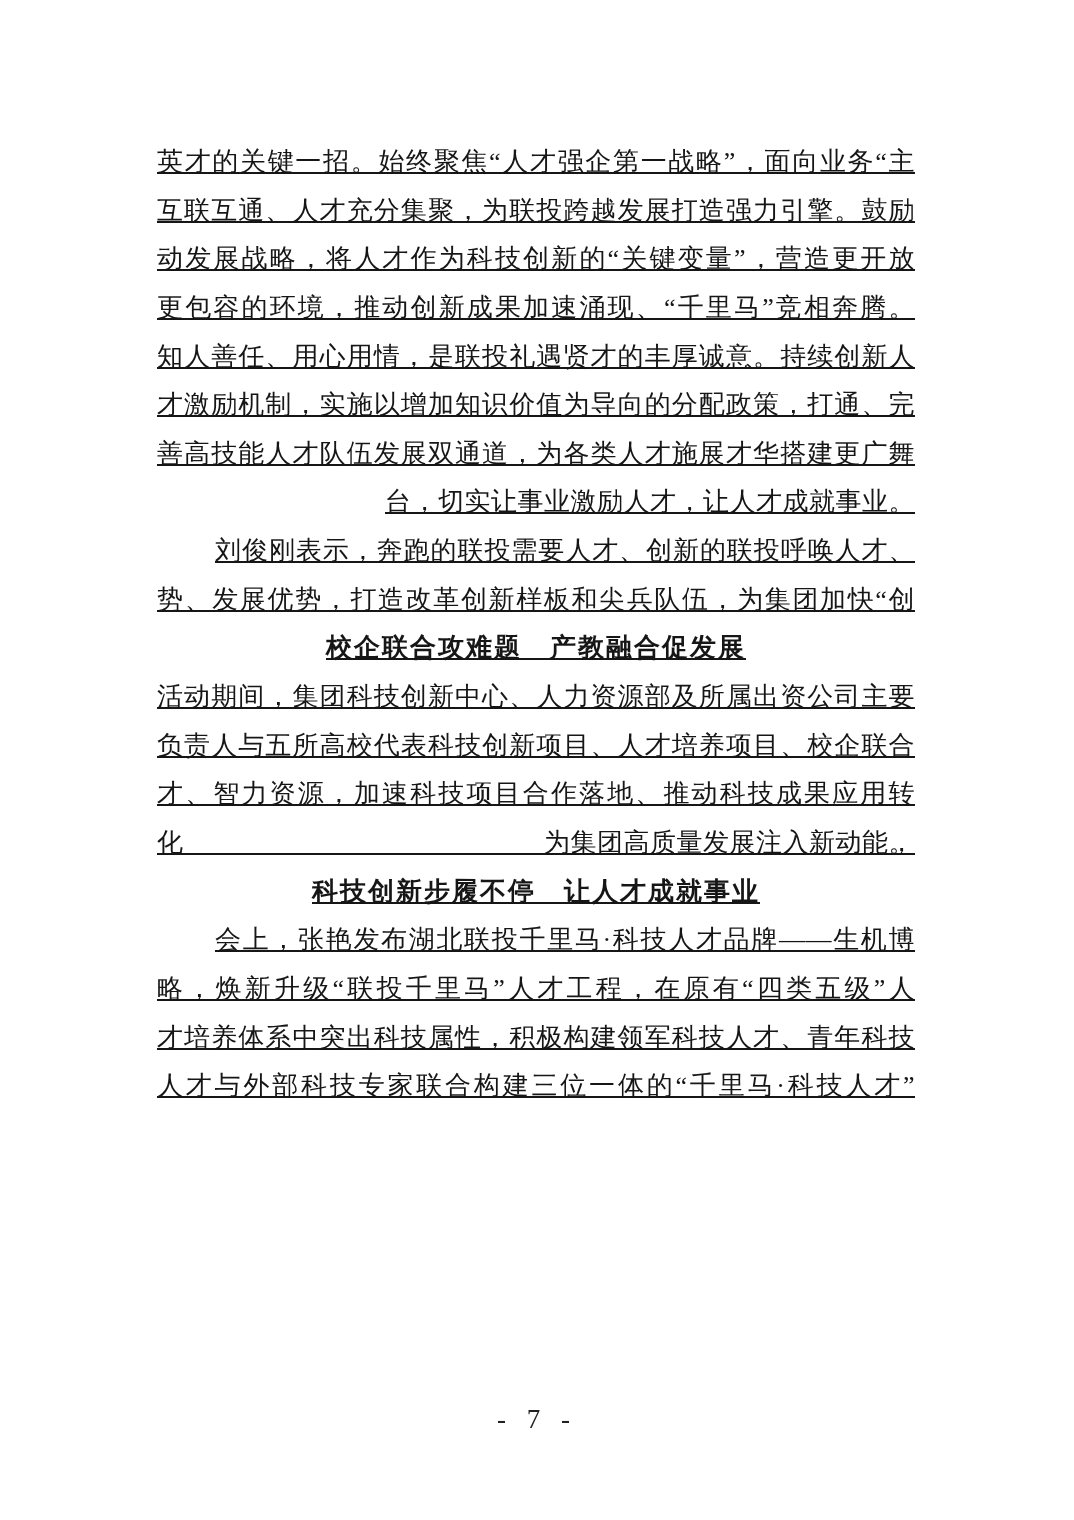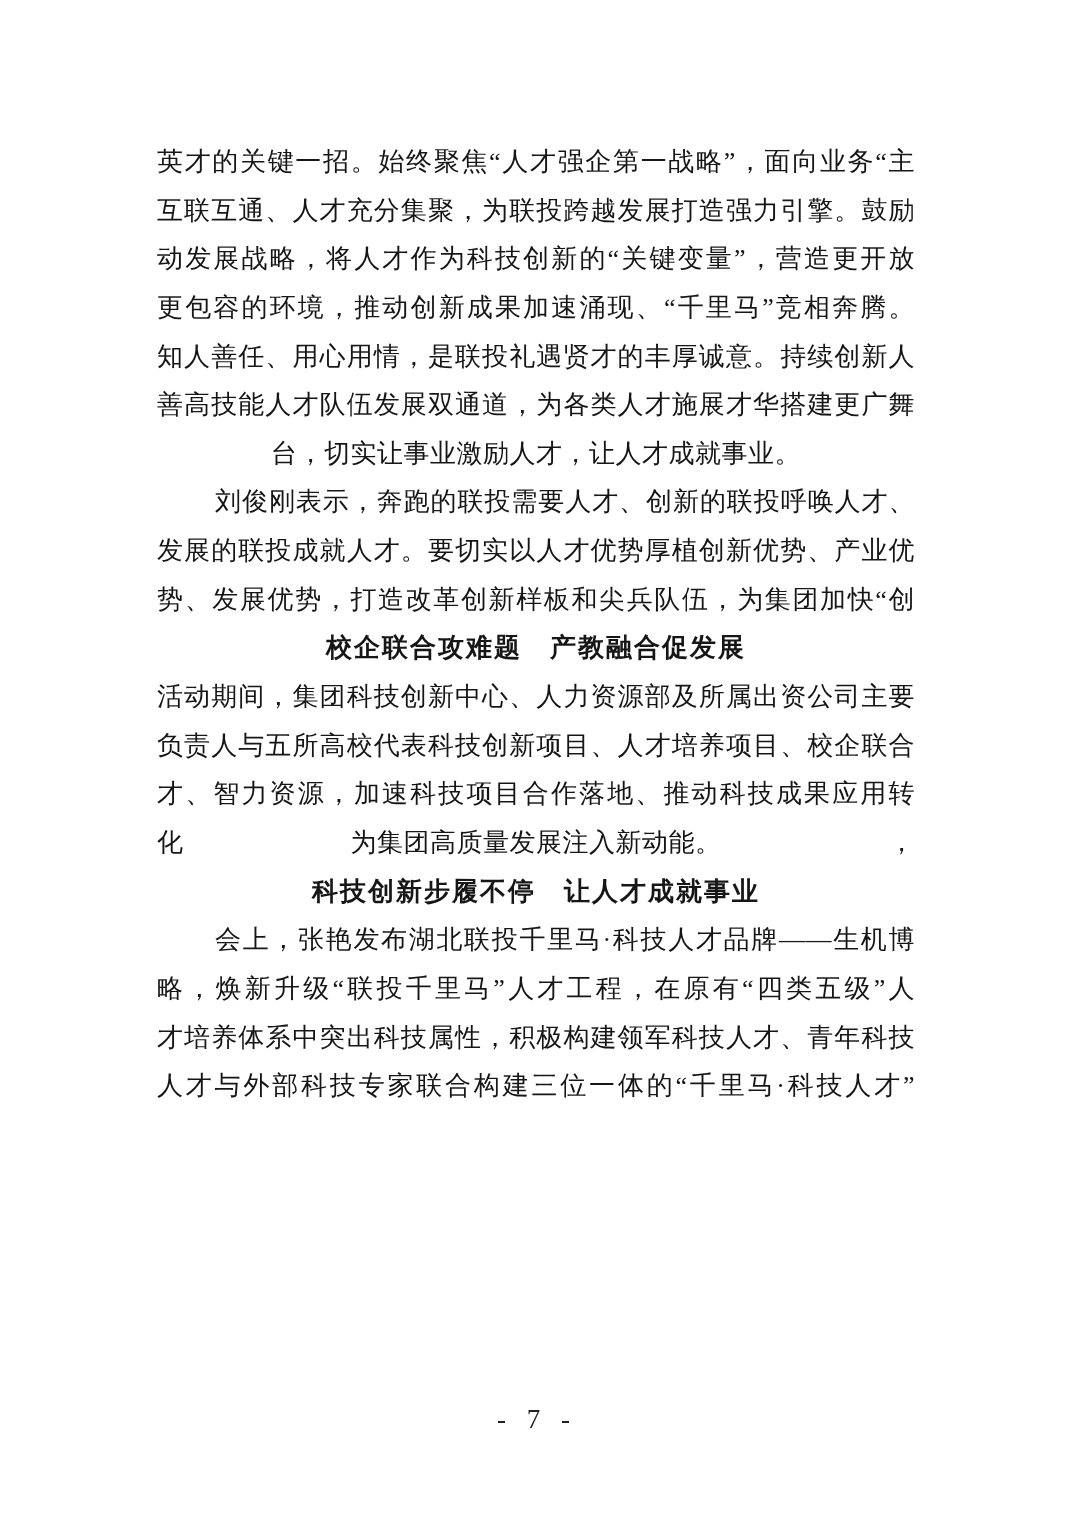--- a/index.html
+++ b/index.html
@@ -11,27 +11,28 @@
     font-family: "Liberation Serif", "DejaVu Serif", serif;
     color: #161616;
     margin: 0 auto;
     overflow: hidden;
   }
   .content {
     position: absolute;
     left: 157px;
     top: 138px;
     width: 758px;
+    text-decoration: underline;
   }
   .ln {
     height: 48.65px;
     line-height: 48.65px;
     font-size: 26px;
     letter-spacing: 0.5px;
-    text-align: center;
+    text-align: right;
     white-space: normal;
   }
   .fill {
     text-align: justify;
     text-align-last: justify;
   }
   .ind { text-indent: 58px; }
   .head {
     text-align: left;
     text-align-last: center;
@@ -53,25 +54,25 @@
 <body>
 
 <div class="page">
   <div class="content">
 
     <div class="ln fill">英才的关键一招。始终聚焦“人才强企第一战略”，面向业务“主</div>
     <div class="ln fill">互联互通、人才充分集聚，为联投跨越发展打造强力引擎。鼓励</div>
     <div class="ln fill">动发展战略，将人才作为科技创新的“关键变量”，营造更开放</div>
     <div class="ln fill">更包容的环境，推动创新成果加速涌现、“千里马”竞相奔腾。</div>
     <div class="ln fill">知人善任、用心用情，是联投礼遇贤才的丰厚诚意。持续创新人</div>
+    <div class="ln fill">才激励机制，实施以增加知识价值为导向的分配政策，打通、完</div>
     <div class="ln fill">善高技能人才队伍发展双通道，为各类人才施展才华搭建更广舞</div>
     <div class="ln">台，切实让事业激励人才，让人才成就事业。</div>
 
     <div class="ln fill ind">刘俊刚表示，奔跑的联投需要人才、创新的联投呼唤人才、</div>
-    <div class="ln fill">发展的联投成就人才。要切实以人才优势厚植创新优势、产业优</div>
     <div class="ln fill">势、发展优势，打造改革创新样板和尖兵队伍，为集团加快“创</div>
 
     <div class="ln head">校企联合攻难题　产教融合促发展</div>
 
     <div class="ln fill">活动期间，集团科技创新中心、人力资源部及所属出资公司主要</div>
     <div class="ln fill">负责人与五所高校代表科技创新项目、人才培养项目、校企联合</div>
     <div class="ln fill">才、智力资源，加速科技项目合作落地、推动科技成果应用转化，</div>
     <div class="ln">为集团高质量发展注入新动能。</div>
 
     <div class="ln head">科技创新步履不停　让人才成就事业</div>

